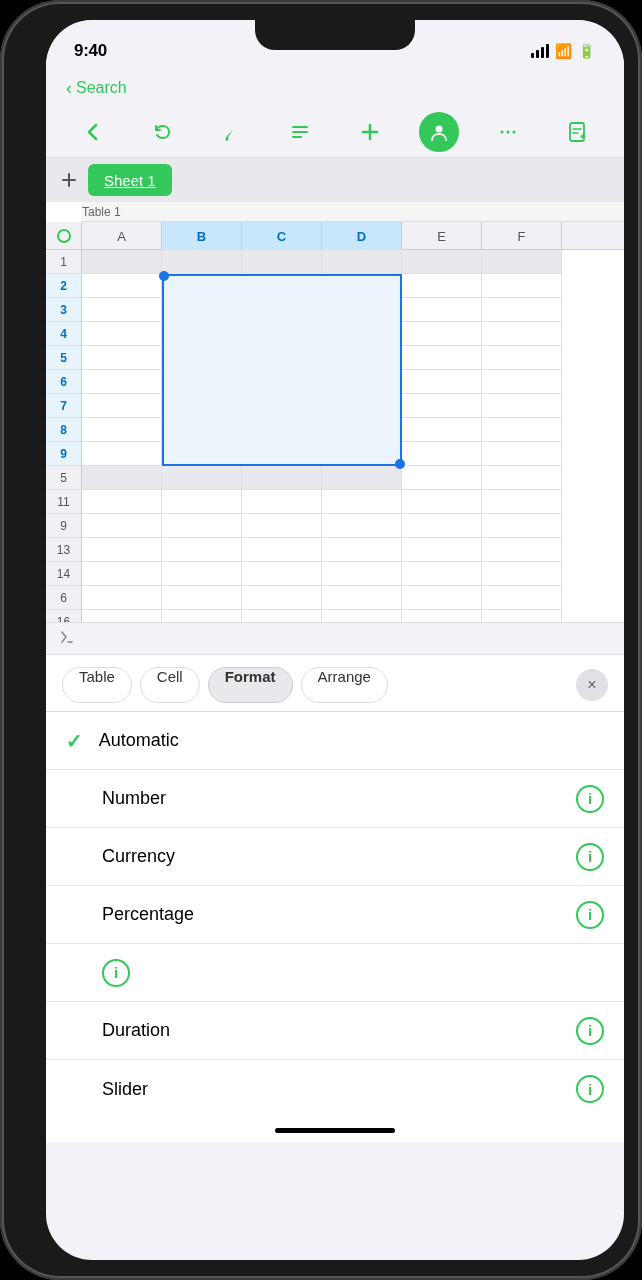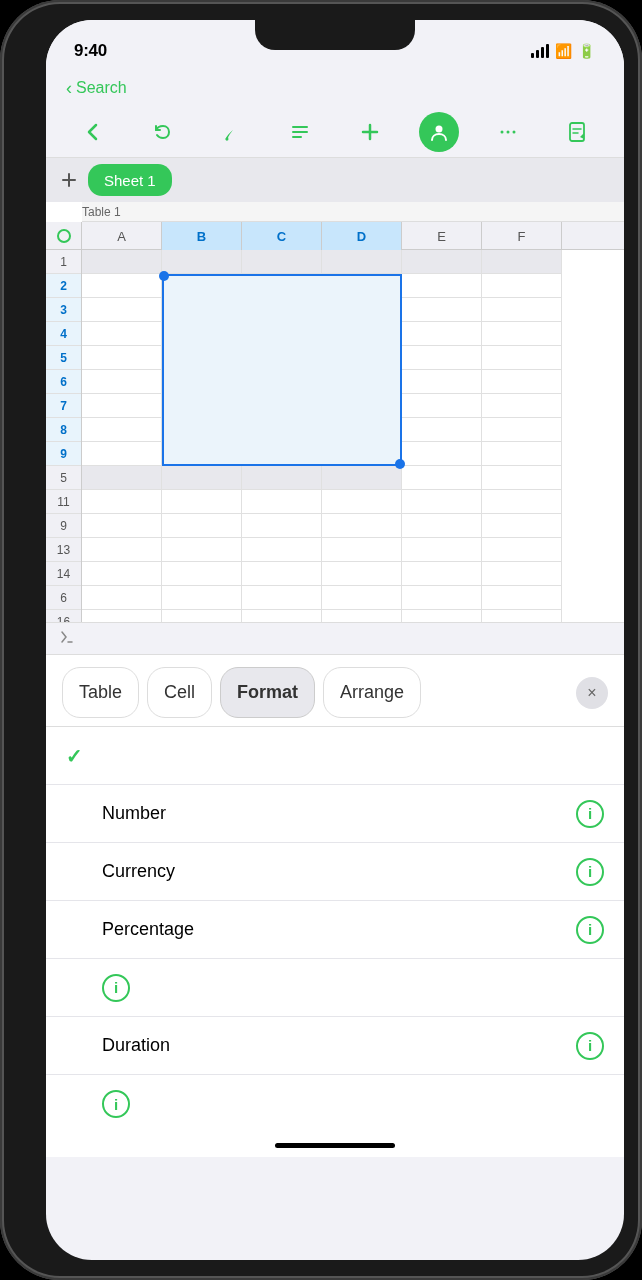--- a/index.html
+++ b/index.html
@@ -140,28 +140,29 @@
       align-items: center;
       justify-content: center;
       color: #555;
       font-size: 20px;
       cursor: pointer;
     }
 
     .sheet-tab {
       height: 32px;
       background: #34c759;
-      border-radius: 14px;
+      border-radius: 6px;
       padding: 0 16px;
       display: flex;
       align-items: center;
       color: #fff;
       font-size: 15px;
       font-weight: 500;
       cursor: pointer;
+      text-decoration: underline;
     }
 
     .corner-icon {
       width: 14px;
       height: 14px;
       border-radius: 50%;
       border: 2px solid #34c759;
     }
 
     .col-header {
@@ -272,27 +273,27 @@
     .tab-bar {
       display: flex;
       align-items: center;
       padding: 12px 16px 8px;
       gap: 8px;
       background: #fff;
       border-bottom: 1px solid #ddd;
     }
 
     .tab-item {
-      height: 51px;
+      height: 36px;
       padding: 0 16px;
       border-radius: 18px;
       display: flex;
-      align-items: center;
-      justify-content: center;
-      font-size: 18px;
+      align-items: flex-start;
+      justify-content: center;
+      font-size: 15px;
       color: #333;
       cursor: pointer;
       border: 1px solid #ddd;
       background: #fff;
     }
 
     .tab-item.active {
       background: #e8e8ed;
       font-weight: 600;
       border-color: #ccc;
@@ -698,20 +699,21 @@
         </div>
         <div class="tab-close-btn">
           <span>×</span>
         </div>
       </div>
 
       <div class="format-list">
 
         <div class="format-item">
           <span class="format-check">✓</span>
+          <span class="format-label">Automatic</span>
         </div>
 
         <div class="format-item">
           <span style="width: 36px; display: inline-block;"></span>
           <span class="format-label">Number</span>
           <div class="info-btn">
             <span>i</span>
           </div>
         </div>
 
@@ -741,20 +743,21 @@
         <div class="format-item">
           <span style="width: 36px; display: inline-block;"></span>
           <span class="format-label">Duration</span>
           <div class="info-btn">
             <span>i</span>
           </div>
         </div>
 
         <div class="format-item">
           <span style="width: 36px; display: inline-block;"></span>
+          <span class="format-label">Slider</span>
           <div class="info-btn">
             <span>i</span>
           </div>
         </div>
 
       </div>
 
       <div class="home-indicator">
         <div class="home-bar"></div>
       </div>

